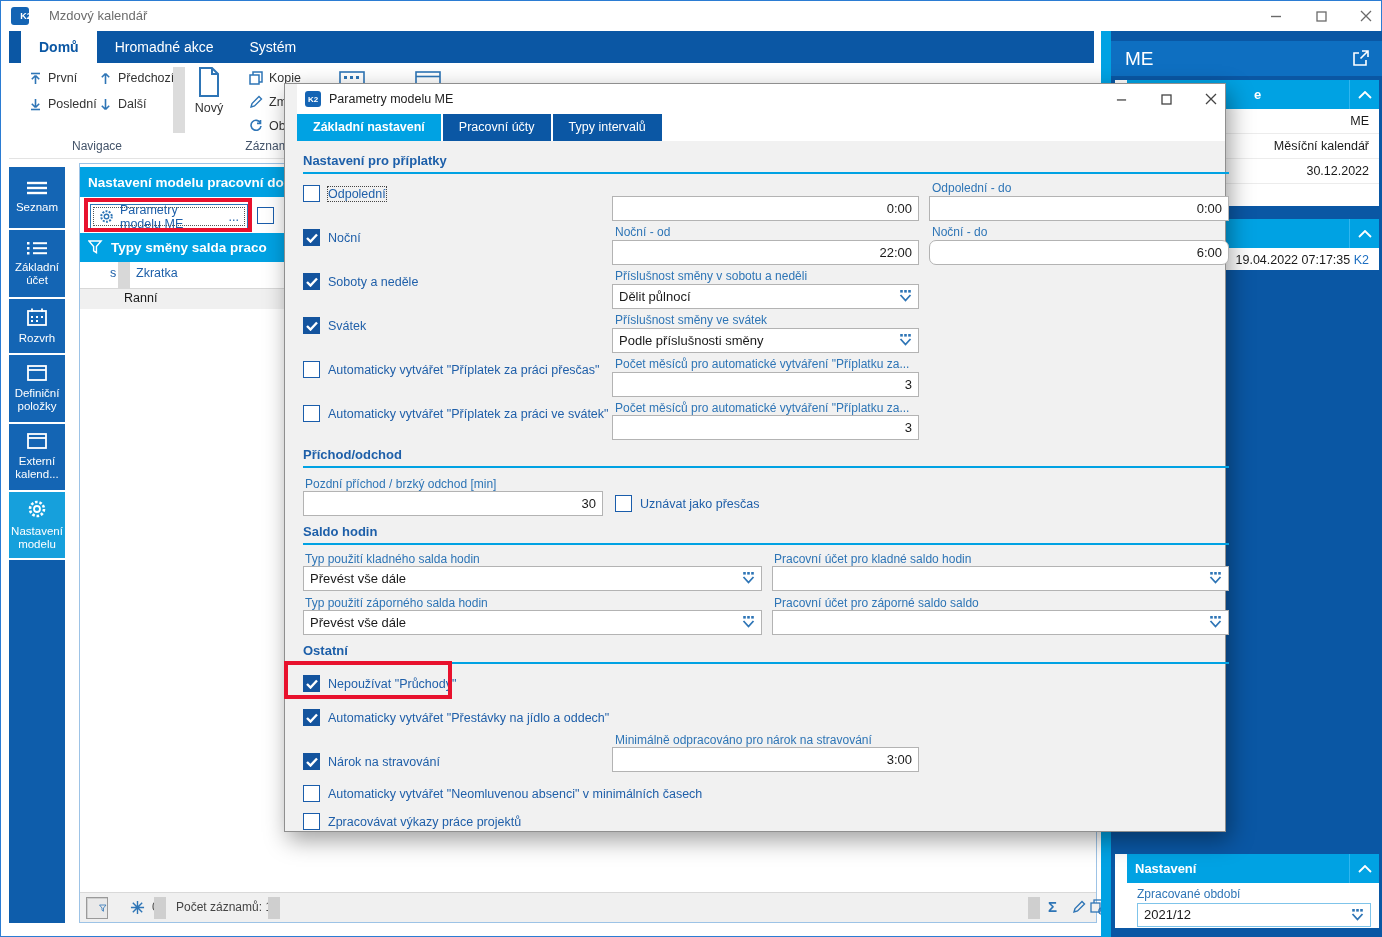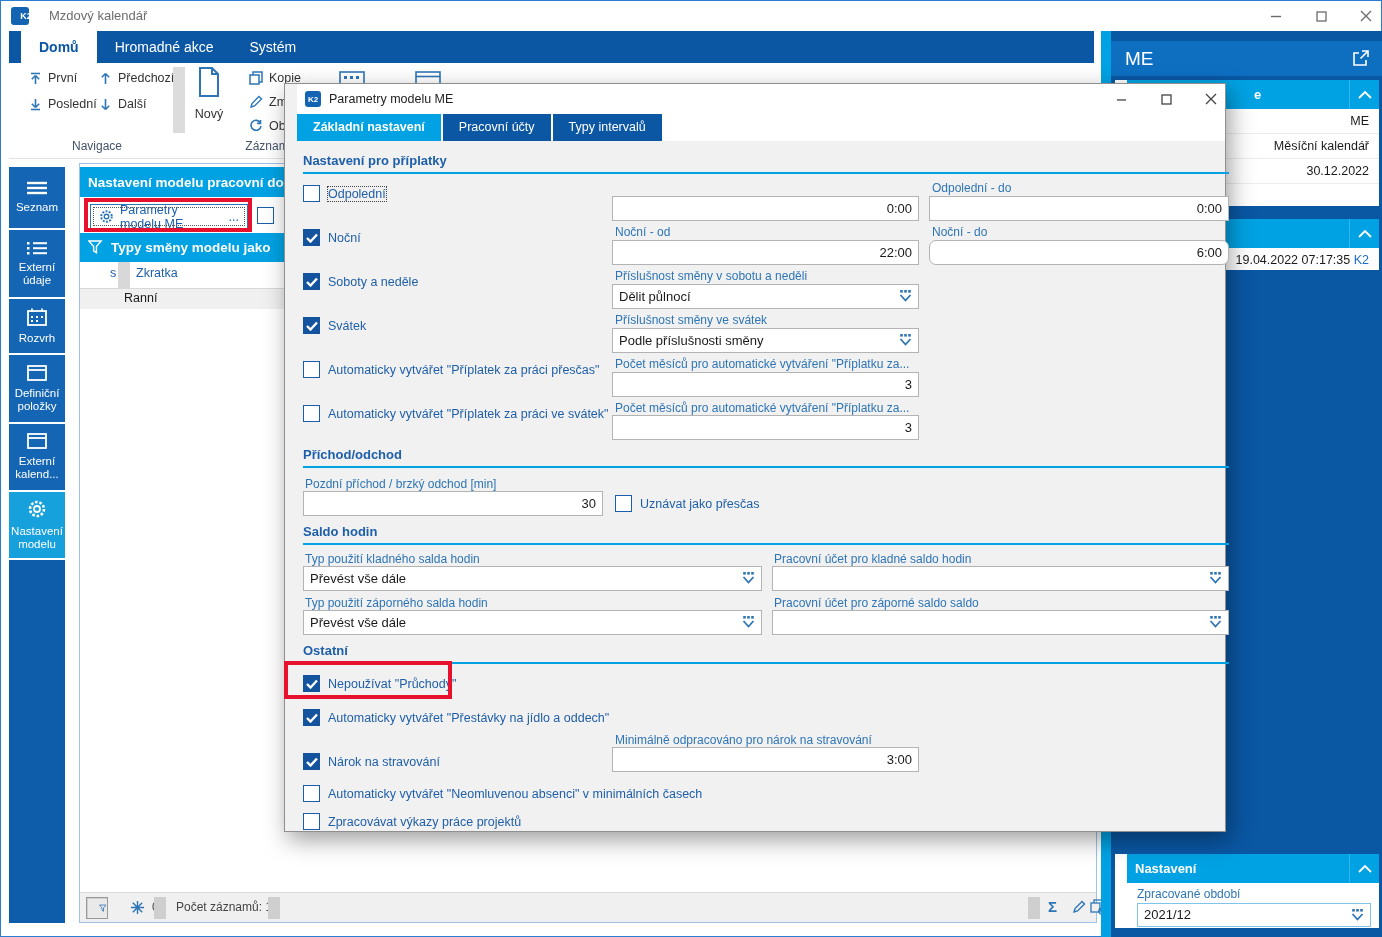--- a/index.html
+++ b/index.html
@@ -131,21 +131,21 @@
         </span>
       <span>Další</span>
     </div>
     <div class="abs vdiv" style="left:164px;top:4px;height:66px;"></div>
 
     <div class="abs" style="left:172px;top:4px;width:44px;text-align:center;">
       <span class="icon-blue" style="display:inline-block;"><svg width="24" height="30" viewBox="0 0 24 30">
             <path d="M3 1 H15 L21 7 V29 H3 Z" fill="none" stroke="currentColor" stroke-width="2"></path>
             <path d="M15 1 V7 H21" fill="none" stroke="currentColor" stroke-width="2"></path>
           </svg></span>
-      <div style="font-size:12.5px;color:#333;margin-top:6px;">Nový</div>
+      <div style="font-size:12.5px;color:#333;">Nový</div>
     </div>
     <div class="abs rbtn" style="left:228px;top:8px;">
       <span class="icon-blue">
           <svg width="14" height="14" viewBox="0 0 14 14">
             <rect x="4" y="1" width="9" height="10" fill="none" stroke="currentColor" stroke-width="1.5"></rect>
             <rect x="1" y="4" width="9" height="9" fill="#fff" stroke="currentColor" stroke-width="1.5"></rect>
           </svg>
         </span>
       <span>Kopie</span>
     </div>
@@ -200,21 +200,21 @@
     <span>
         <svg width="22" height="14" viewBox="0 0 22 14">
           <rect x="1" y="1" width="2.5" height="2.5" fill="#fff"></rect>
           <rect x="1" y="6" width="2.5" height="2.5" fill="#fff"></rect>
           <rect x="1" y="11" width="2.5" height="2.5" fill="#fff"></rect>
           <line x1="7" y1="2.2" x2="21" y2="2.2" stroke="#fff" stroke-width="2"></line>
           <line x1="7" y1="7.2" x2="21" y2="7.2" stroke="#fff" stroke-width="2"></line>
           <line x1="7" y1="12.2" x2="21" y2="12.2" stroke="#fff" stroke-width="2"></line>
         </svg>
       </span>
-    <span style="width:52px;">Externí údaje</span>
+    <span style="width:52px;">Základní účet</span>
   </div>
   <div class="sideitem" style="top:298px;height:54px;">
     <span>
         <svg width="20" height="18" viewBox="0 0 20 18">
           <rect x="1" y="3" width="18" height="14" fill="none" stroke="#fff" stroke-width="1.8"></rect>
           <line x1="5" y1="0.5" x2="5" y2="4" stroke="#fff" stroke-width="1.8"></line>
           <line x1="15" y1="0.5" x2="15" y2="4" stroke="#fff" stroke-width="1.8"></line>
           <rect x="4" y="8" width="2" height="2" fill="#fff"></rect>
           <rect x="9" y="8" width="2" height="2" fill="#fff"></rect>
           <rect x="14" y="8" width="2" height="2" fill="#fff"></rect>
@@ -268,21 +268,21 @@
       <span style="margin-left:2px;">...</span>
     </div>
     <span class="cb abs" style="left:177px;top:43px;"></span>
 
     <div class="abs cyanband" style="left:0;top:69px;width:1016px;height:29px;padding-left:8px;gap:8px;">
       <span>
           <svg width="15" height="15" viewBox="0 0 16 16">
             <path d="M1 1 H14 L9 7 V13.5 L6 11.5 V7 Z" fill="none" stroke="#fff" stroke-width="1.5"></path>
           </svg>
         </span>
-      <span>Typy směny modelu jako</span>
+      <span>Typy směny salda praco</span>
     </div>
     <div class="abs thead" style="left:18px;top:102px;">s</div>
     <div class="abs thead" style="left:44px;top:102px;">Zkratka</div>
     <div class="abs vdiv" style="left:38px;top:98px;height:26px;background:#d8d8d8;"></div>
     <div class="abs" style="left:0;top:124px;width:1016px;height:1px;background:#d8d8d8;"></div>
     <div class="abs" style="left:0;top:125px;width:1016px;height:20px;background:#f0f0f0;">
       <span style="position:absolute;left:44px;top:2px;font-size:12.5px;color:#1a1a1a;">Ranní</span>
     </div>
 
     <div class="abs statusbar" style="left:0;top:728px;width:1016px;height:30px;">

